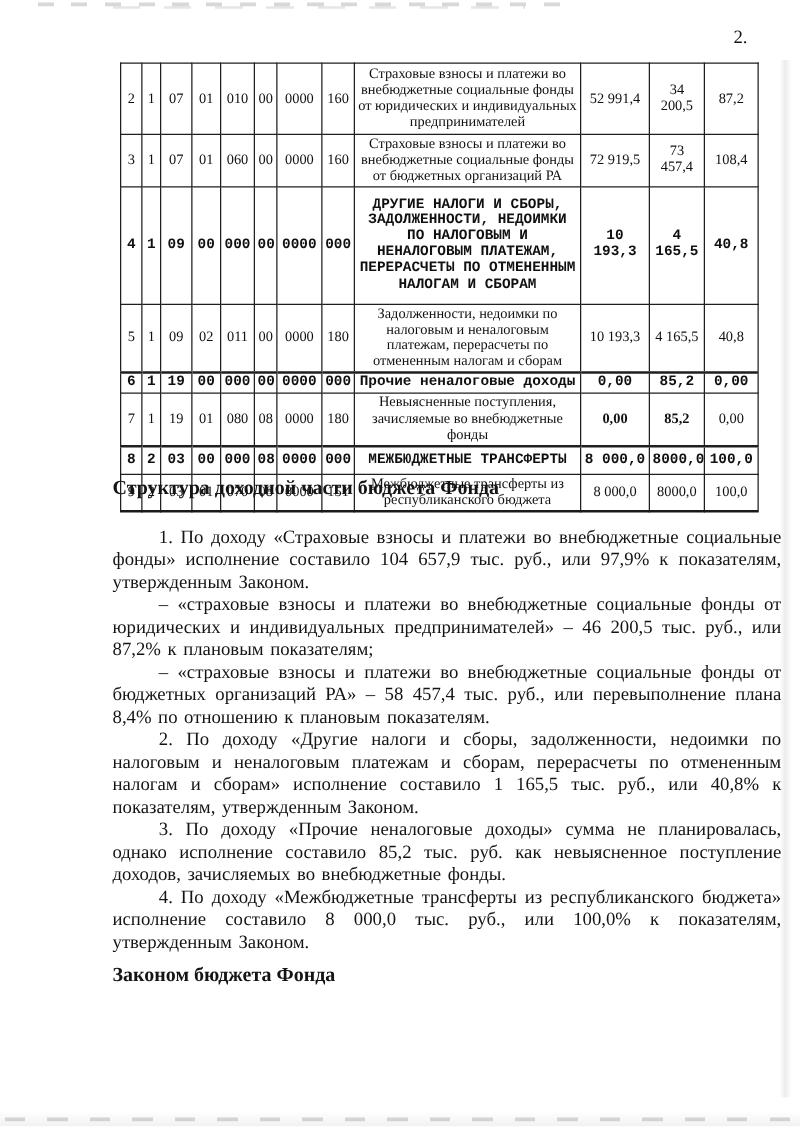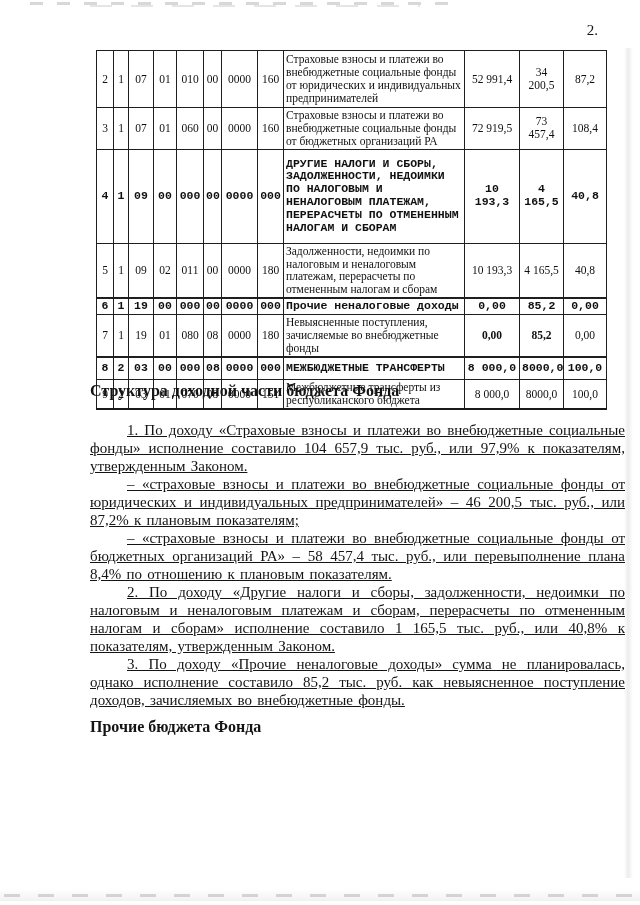--- a/index.html
+++ b/index.html
@@ -57,41 +57,40 @@
     border: 1.4px solid #1a1a1a;
     border-bottom-width: 2px;
   }
   table.income-table td {
     border: 1px solid #1f1f1f;
     vertical-align: middle;
     padding: 1px 2px;
     overflow: hidden;
   }
   td.code-cell { text-align: center; }
-  td.name-cell { text-align: left; padding: 1px 4px; }
+  td.name-cell { text-align: center; padding: 1px 4px; }
   td.num-cell  { text-align: center; }
   tr.bold-row td { font-weight: bold; font-family: Liberation Mono, monospace; }
   tr.thick-top td { border-top-width: 2px; }
   td.b { font-weight: bold; }
   td.vbottom { vertical-align: bottom; padding-bottom: 2px; }
 
   
   .text-body {
     position: absolute; top: 381px; left: 90px; width: 535px;
     font-size: 15px; line-height: 18px;
   }
   .doc-heading {
     font-weight: bold; font-size: 16px;
     line-height: 20px; margin: 0 0 20px 0;
   }
   .doc-heading.second { margin: 8px 0 16px 0; }
   .text-body p {
     margin: 0; text-align: justify; text-indent: 37px;
     word-spacing: 1.5px;
-    text-decoration: underline;
   }
 </style>
 </head>
 <body>
 
 <div class="page">
 
   <div class="scan-top-dashes"></div>
   <div class="scan-top-dashes2"></div>
   <div class="scan-right-streak"></div>
@@ -233,16 +232,17 @@
     </table>
   </div>
 
   <div class="text-body">
     <div class="doc-heading">Структура доходной части бюджета Фонда</div>
     <p>1. По доходу «Страховые взносы и платежи во внебюджетные социальные фонды» исполнение составило 104 657,9 тыс. руб., или 97,9% к показателям, утвержденным Законом.</p>
     <p>– «страховые взносы и платежи во внебюджетные социальные фонды от юридических и  индивидуальных предпринимателей» – 46 200,5 тыс. руб., или 87,2% к плановым показателям;</p>
     <p>– «страховые взносы и платежи во внебюджетные социальные фонды от бюджетных организаций РА» – 58 457,4 тыс. руб., или перевыполнение плана 8,4% по отношению к плановым показателям.</p>
     <p>2. По  доходу «Другие налоги и сборы, задолженности, недоимки по налоговым и неналоговым платежам и сборам, перерасчеты по отмененным налогам и сборам»  исполнение составило  1 165,5 тыс. руб., или  40,8% к показателям, утвержденным Законом.</p>
     <p>3. По доходу «Прочие неналоговые доходы»  сумма  не планировалась, однако исполнение составило 85,2 тыс. руб. как невыясненное поступление  доходов, зачисляемых во внебюджетные фонды.</p>
-    <div class="doc-heading second">Прочие бюджета Фонда</div>
+    <p>4. По доходу «Межбюджетные трансферты из республиканского бюджета» исполнение составило 8 000,0 тыс. руб., или 100,0% к показателям, утвержденным Законом.</p>
+    <div class="doc-heading second">Законом бюджета Фонда</div>
   </div>
 
 </div>
 
 </body></html>

